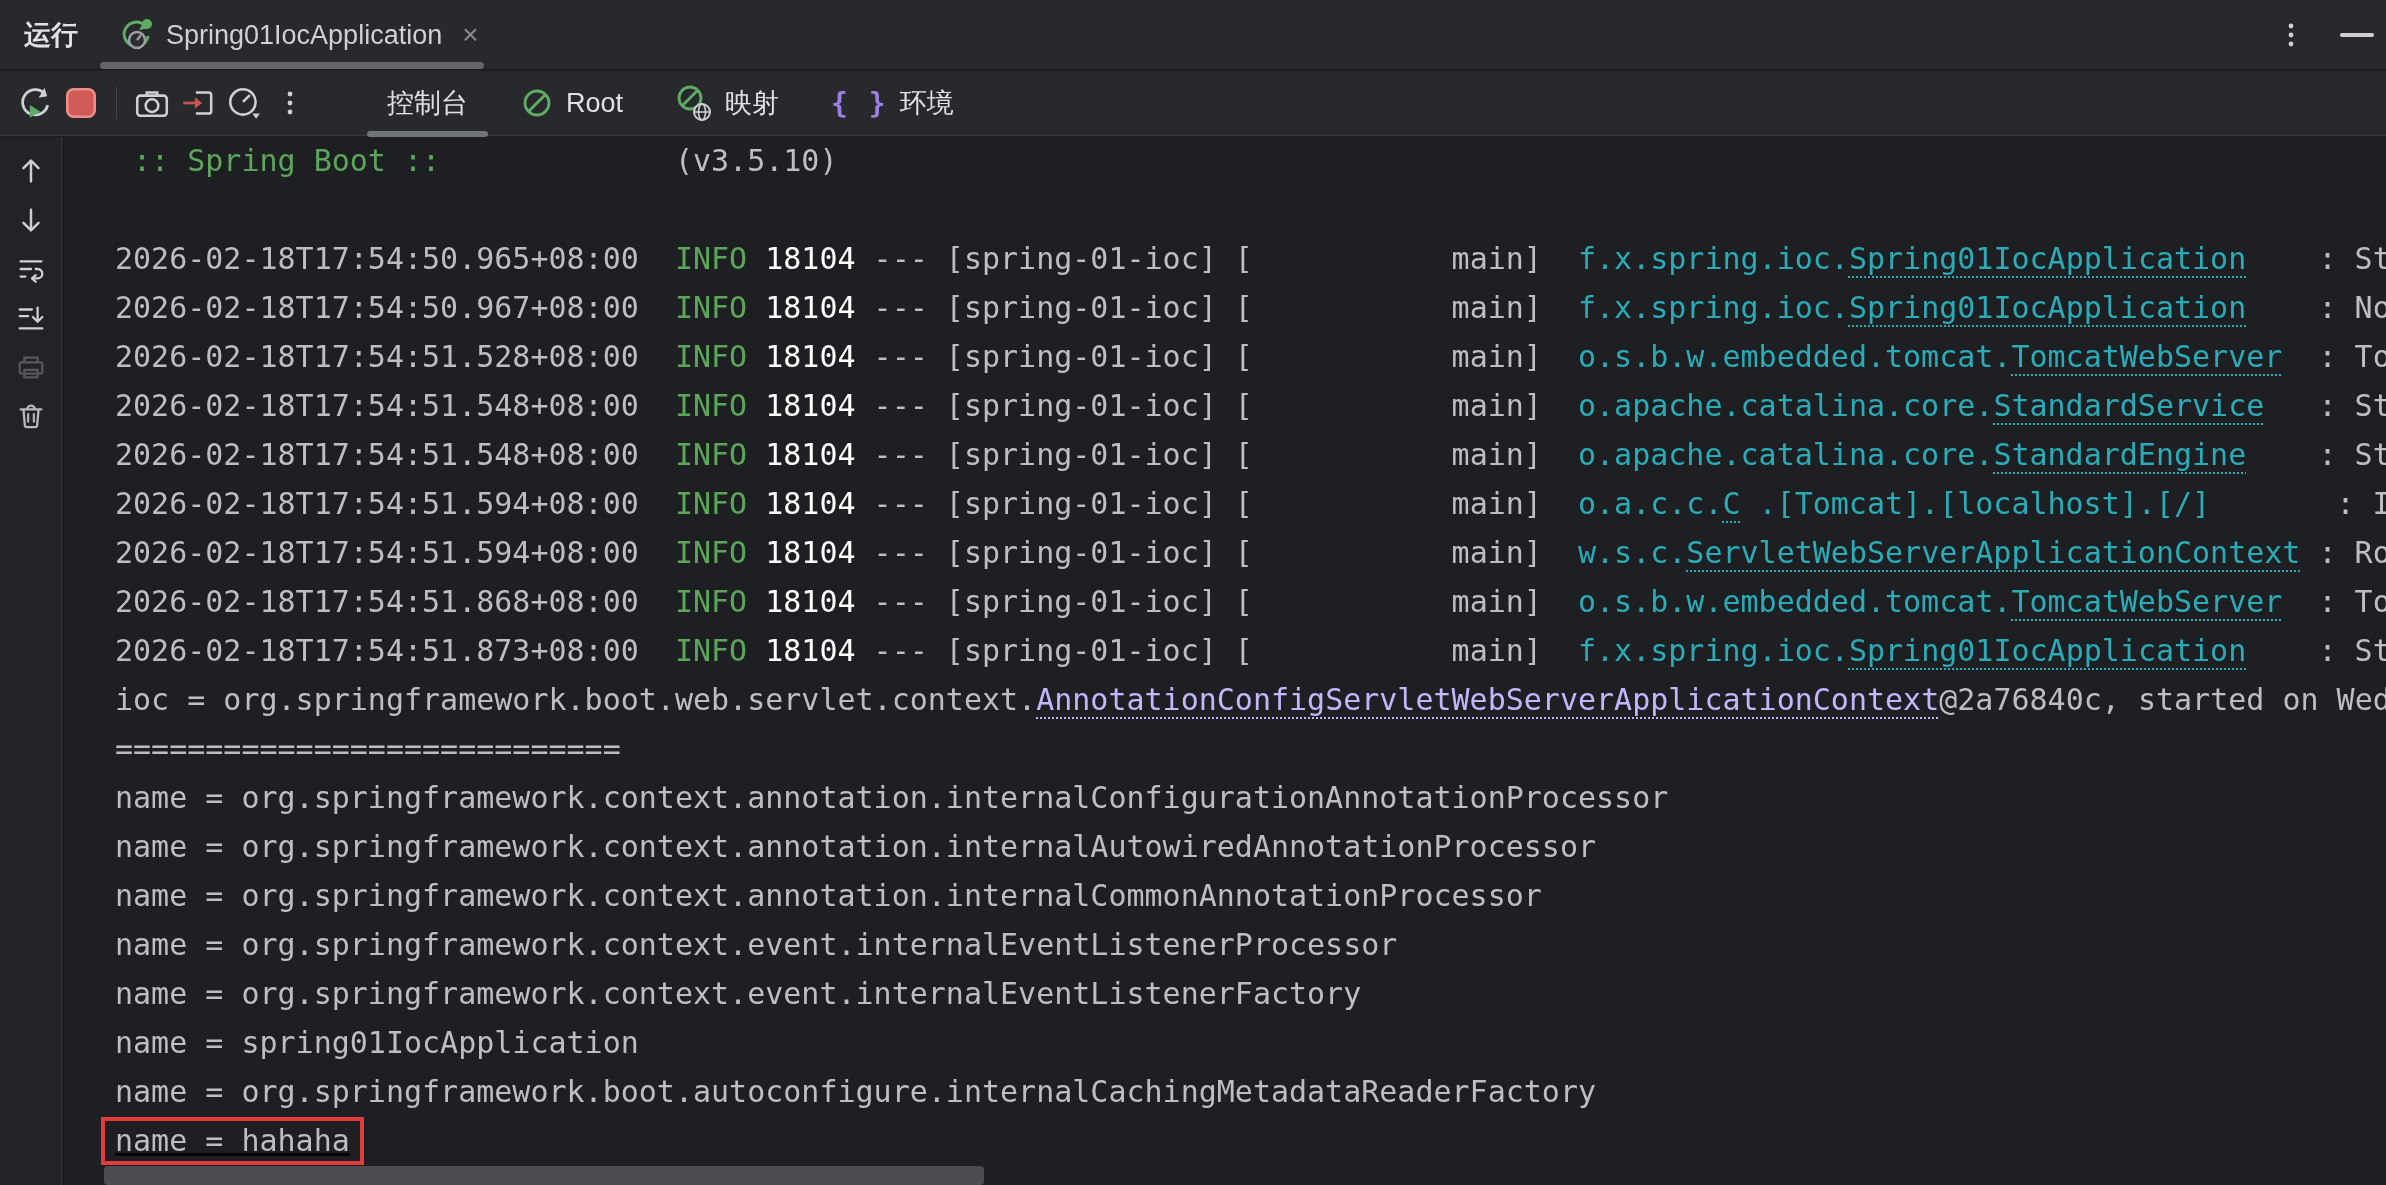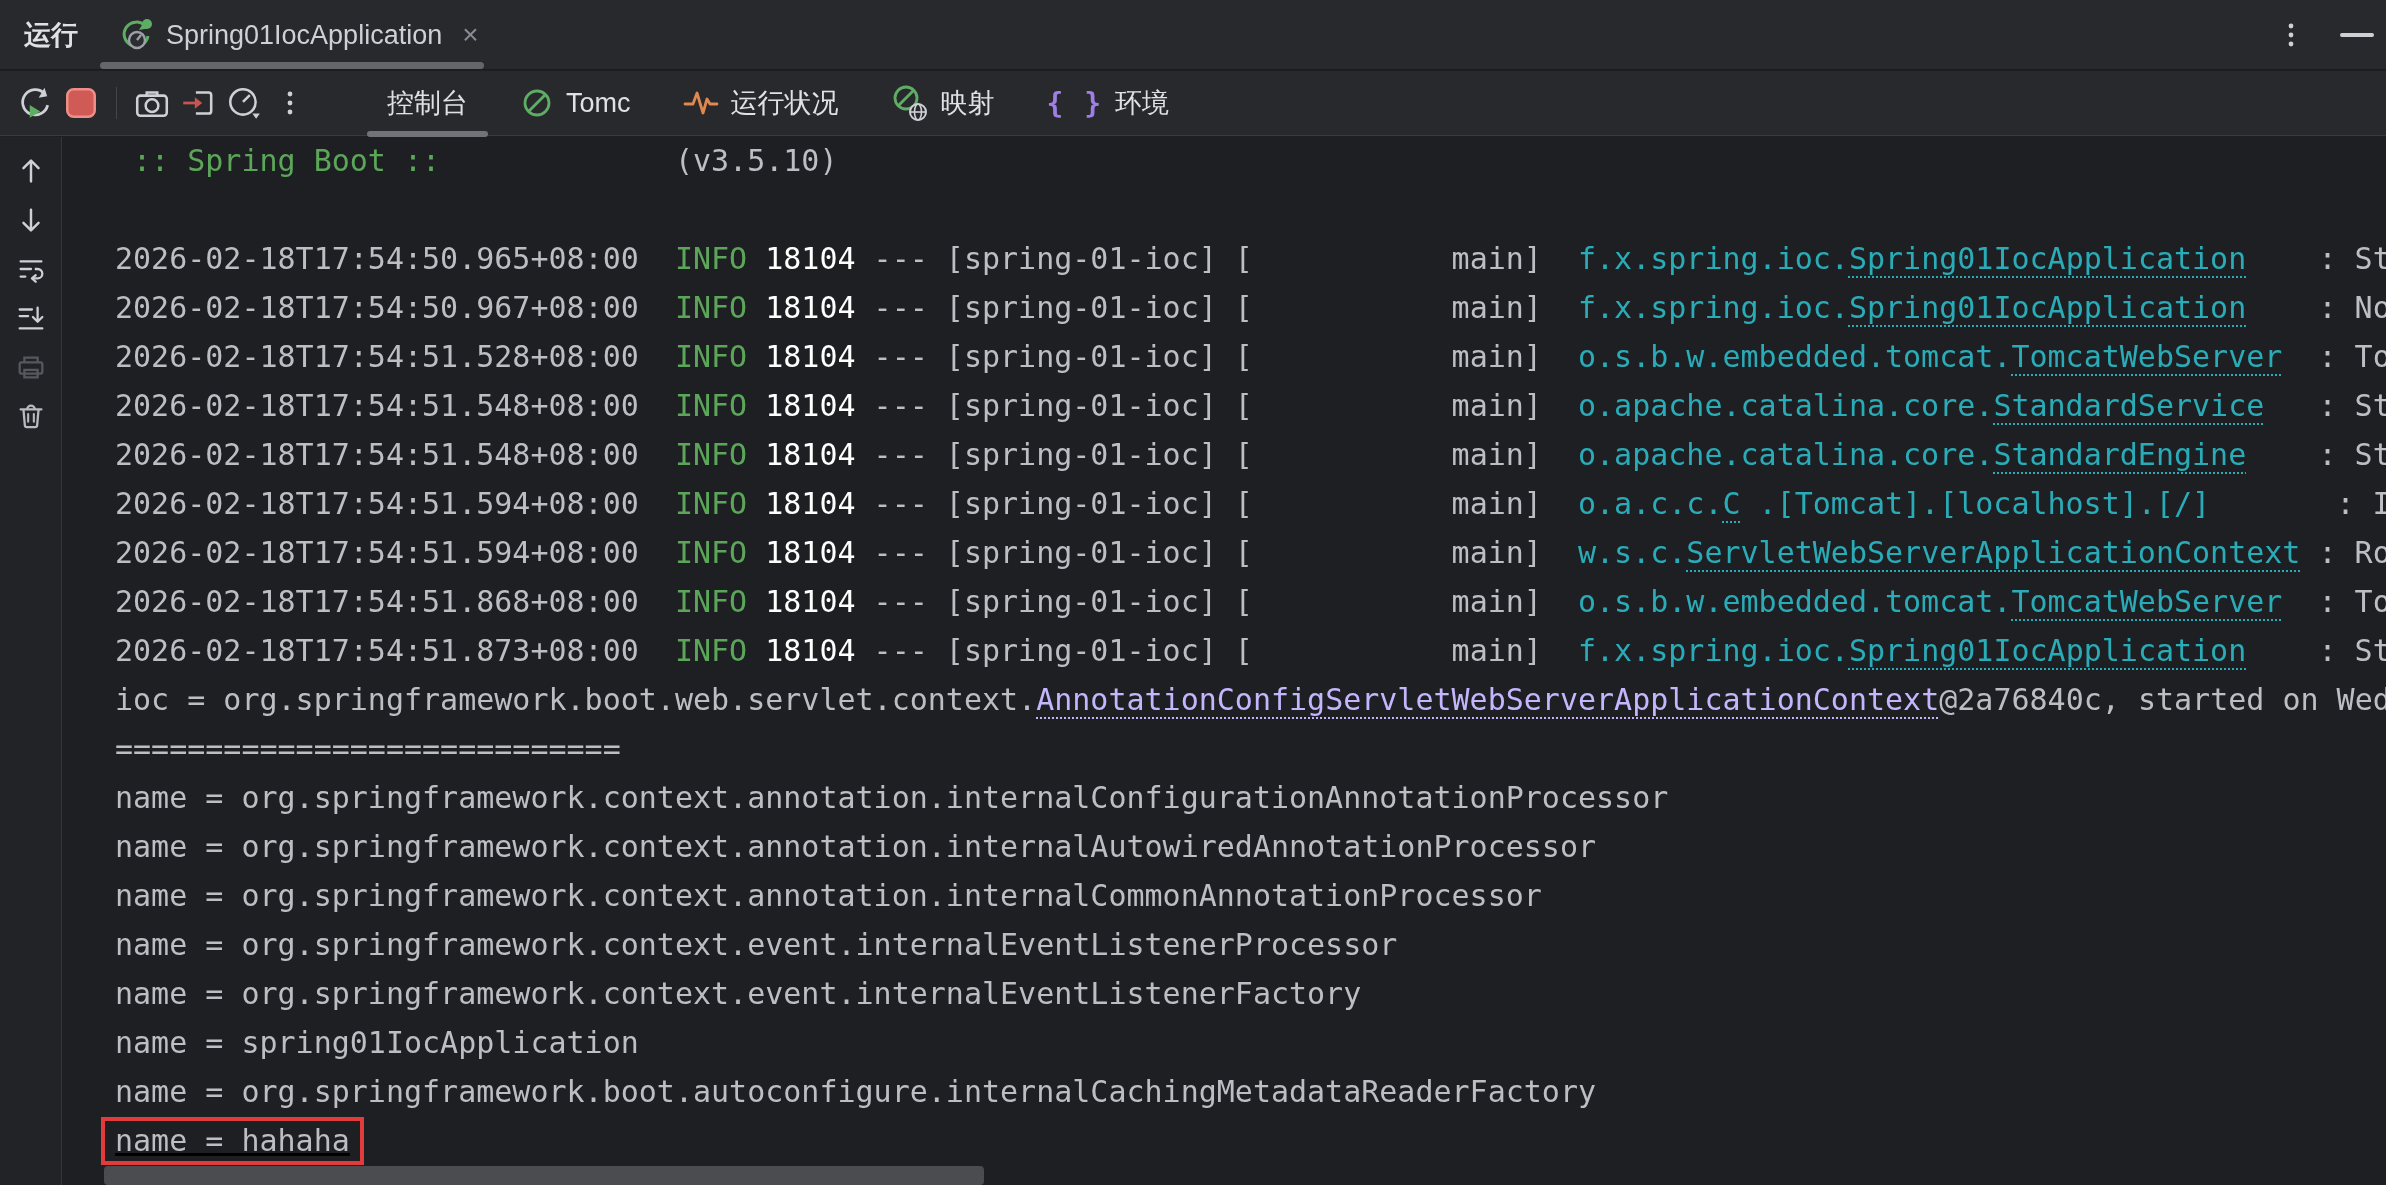--- a/index.html
+++ b/index.html
@@ -134,30 +134,21 @@
       <span>控制台</span>
       <span class="ind"></span>
     </div>
     <div class="ttab">
       <span>
         <svg width="34" height="34" viewBox="0 0 34 34">
           <circle cx="17" cy="17" r="12" fill="none" stroke="#5fad65" stroke-width="2.8"></circle>
           <path d="M8.5 25.5 L25.5 8.5" stroke="#5fad65" stroke-width="2.8"></path>
         </svg>
       </span>
-      <span>Tomc</span>
-
-    </div>
-    <div class="ttab">
-      <span>
-        <svg width="36" height="36" viewBox="0 0 36 36">
-          <polyline points="2,19 10,19 14,8 20,28 24,14 27,19 34,19" fill="none" stroke="#e0884d" stroke-width="2.8" stroke-linejoin="round" stroke-linecap="round"></polyline>
-        </svg>
-      </span>
-      <span>运行状况</span>
+      <span>Root</span>
 
     </div>
     <div class="ttab">
       <span>
         <svg width="38" height="38" viewBox="0 0 38 38">
           <circle cx="15" cy="14" r="11" fill="none" stroke="#5fad65" stroke-width="2.8"></circle>
           <path d="M7.5 21.5 L22.5 6.5" stroke="#5fad65" stroke-width="2.8"></path>
           <circle cx="27" cy="28" r="8" fill="#27292c" stroke="#ced0d6" stroke-width="2"></circle>
           <ellipse cx="27" cy="28" rx="3.5" ry="8" fill="none" stroke="#ced0d6" stroke-width="1.6"></ellipse>
           <path d="M19 28 h16" stroke="#ced0d6" stroke-width="1.6"></path>

